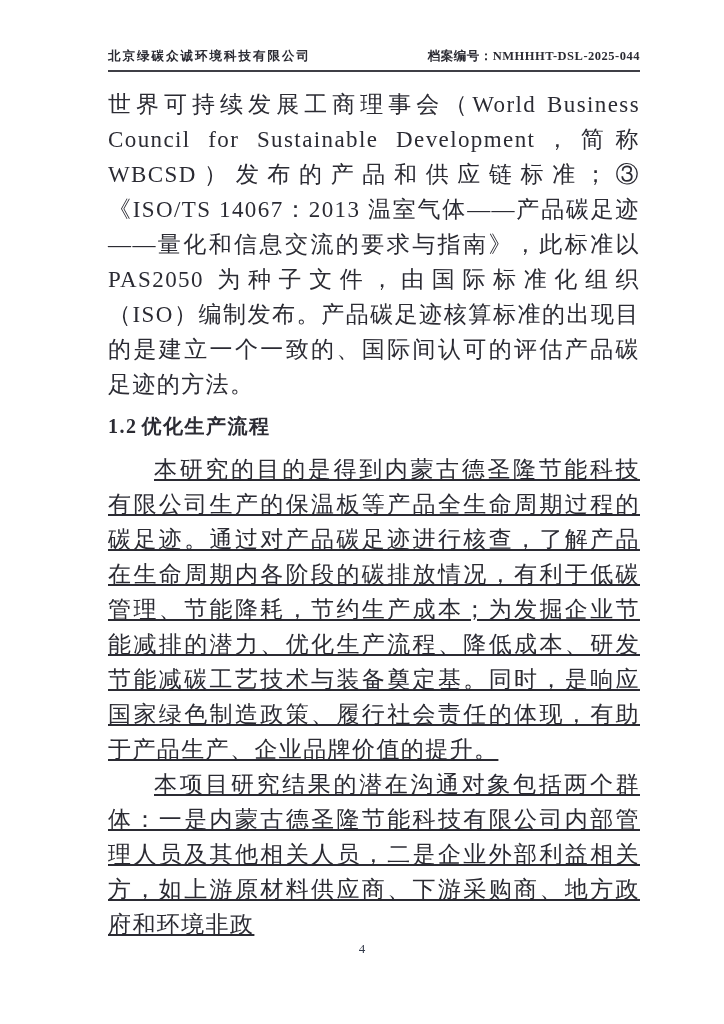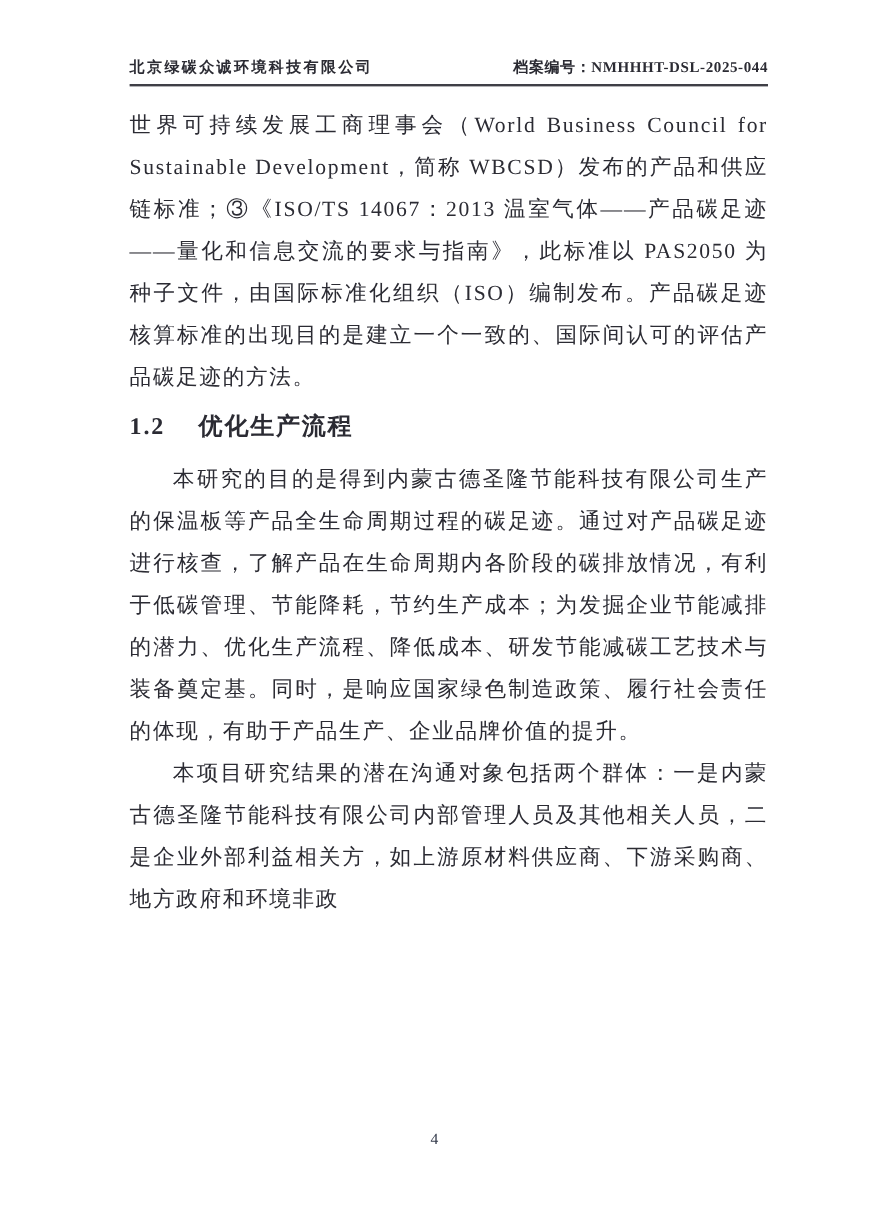--- a/index.html
+++ b/index.html
@@ -20,35 +20,35 @@
     align-items: flex-end;
     padding-bottom: 5px;
     border-bottom: 2px solid #3f3f46;
     font-size: 12.5px;
     font-weight: bold;
   }
   .header .company { letter-spacing: 2px; }
   .header .docnum  { letter-spacing: 0.5px; text-align: right; }
   .content { margin: 15px 84px 0 108px; }
   .para {
-    font-size: 18px;
+    font-size: 23px;
     line-height: 35px;
     letter-spacing: 1.4px;
     text-align: justify;
     margin: 0;
   }
-  .para.indent { text-indent: 2em; }
+  .para.indent { text-indent: 2em; text-decoration: underline; }
   .section-heading {
     font-size: 20px;
     font-weight: bold;
     line-height: 35px;
     letter-spacing: 1.5px;
     margin: 7px 0 8px 0;
   }
-  .section-heading .num { margin-right: 28px; }
+  .section-heading .num { margin-right: 4px; }
   .footer {
     position: absolute;
     left: 0;
     top: 941px;
     width: 100%;
     text-align: center;
     font-size: 13px;
     color: #333a4a;
   }
 </style>

